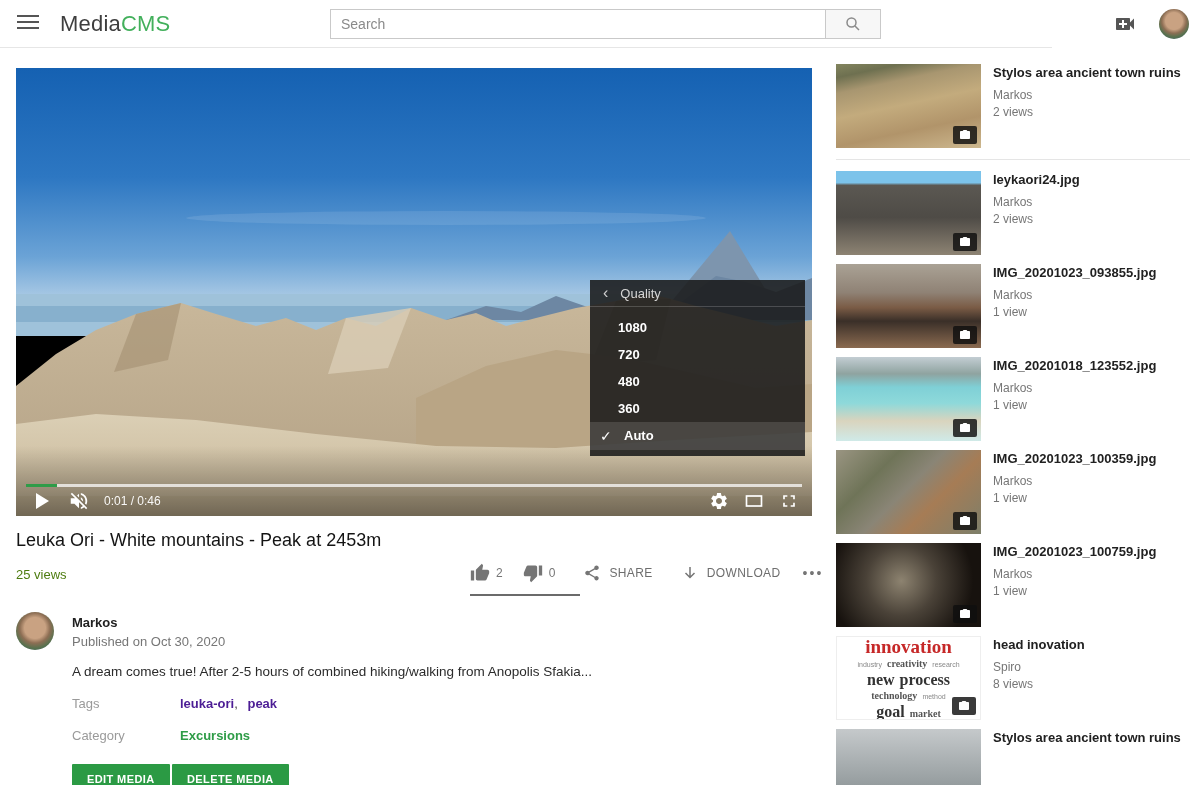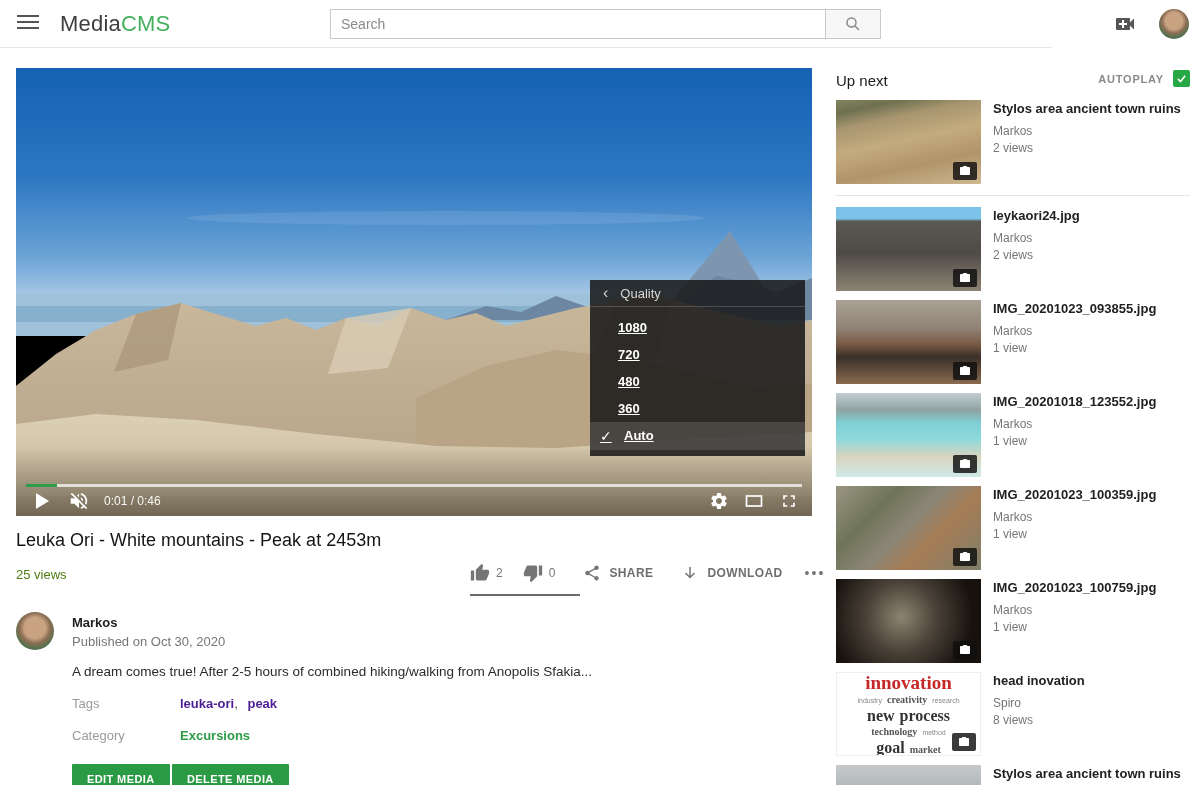--- a/index.html
+++ b/index.html
@@ -30,21 +30,21 @@
   .player { position:absolute; left:16px; top:68px; width:796px; height:448px; background:#000; }
   .player svg.scene { position:absolute; inset:0; display:block; }
 
   .quality-menu { position:absolute; right:7px; top:212px; width:215px;
     background:rgba(26,26,26,.88); color:#fff; z-index:5; padding-bottom:6px; }
   .q-header { height:27px; display:flex; align-items:center; padding-left:13px;
     color:#d6d6d6; font-size:13px; border-bottom:1px solid rgba(255,255,255,.18); cursor:pointer; }
   .q-header .chev { margin-right:12px; font-size:16px; color:#cfcfcf; }
   .q-list { padding-top:7px; }
   .q-item { height:27px; line-height:27px; padding-left:28px; font-size:13px; font-weight:bold;
-    color:#fff; cursor:pointer;text-decoration:underline; }
+    color:#fff; cursor:pointer; }
   .q-item.selected { height:28px; line-height:28px; padding-left:10px;
     background:rgba(255,255,255,.13); display:flex; align-items:center; }
   .q-item.selected .check { width:18px; margin-right:6px; font-weight:normal; font-size:14px; }
 
   .ctrl-shade { position:absolute; left:0; bottom:0; width:100%; height:70px;
     background:linear-gradient(to bottom, rgba(0,0,0,0), rgba(0,0,0,.42)); }
   .progress { position:absolute; left:10px; right:10px; bottom:29px; height:3px;
     background:rgba(255,255,255,.72); cursor:pointer; }
   .progress .played { height:3px; background:#2e9c48; width:4%; }
   .controls { position:absolute; left:0; bottom:0; width:100%; height:30px;
@@ -57,21 +57,21 @@
   .ctrl-right > div { width:20px; height:20px; cursor:pointer; }
 
   
   .v-title { position:absolute; left:16px; top:530px; font-size:18px; color:#141414; }
   .v-views { position:absolute; left:16px; top:567px; font-size:13px; color:#4d7c0f; }
 
   .actions { position:absolute; left:470px; top:556px; width:340px; height:34px;
     display:flex; align-items:center; color:#6e6e6e; }
   .act { display:flex; align-items:center; cursor:pointer; }
   .act .cnt { font-size:12px; color:#767676; margin-left:6px; }
-  .act .lbl { font-size:12px; font-weight:bold; letter-spacing:.4px; margin-left:8px; color:#6e6e6e; }
+  .act .lbl { font-size:12px; font-weight:normal; letter-spacing:.4px; margin-left:8px; color:#6e6e6e; }
   .act-like { margin-right:20px; }
   .act-dislike { margin-right:28px; }
   .act-share { margin-right:28px; }
   .act-download { margin-right:22px; }
   .act-more { font-size:14px; letter-spacing:2px; color:#757575; }
   .rating-bar { position:absolute; left:470px; top:594px; width:110px; height:2px; background:#6b6b6b; }
 
   .author-avatar { position:absolute; left:16px; top:612px; width:38px; height:38px; border-radius:50%;
     cursor:pointer;
     background:radial-gradient(circle at 50% 42%, #c9a282 0 36%, #8d6e54 52%, #57714e 70%, #3c5a7a 100%); }
@@ -286,31 +286,20 @@
     <span class="tag-link">leuka-ori</span><span class="tag-sep">,</span>
     <span class="tag-link">peak</span>
   </div>
   <div class="cat-label">Category</div>
   <div class="cat-val">Excursions</div>
 
   <button class="media-btn btn-edit">EDIT MEDIA</button>
   <button class="media-btn btn-delete">DELETE MEDIA</button>
 
   <div class="upnext">
-    <div class="un-head">
-      <div class="un-title">Up next</div>
-      <div class="autoplay">
-        <span class="ap-lbl">AUTOPLAY</span>
-        <span class="ap-check">
-          <svg width="13" height="13" viewBox="0 0 16 16">
-            <polyline points="3.5,8.5 6.8,11.8 12.5,4.5" fill="none" stroke="#fff" stroke-width="2"></polyline>
-          </svg>
-        </span>
-      </div>
-    </div>
 
     <div class="up-item first">
       <div class="thumb thumb-1">
         <span class="cam-badge">
             <svg width="12" height="12" viewBox="0 0 24 24">
               <path fill="#fff" d="M12 15.2c1.77 0 3.2-1.43 3.2-3.2s-1.43-3.2-3.2-3.2-3.2 1.43-3.2 3.2 1.43 3.2 3.2 3.2zM9 2L7.17 4H4c-1.1 0-2 .9-2 2v12c0 1.1.9 2 2 2h16c1.1 0 2-.9 2-2V6c0-1.1-.9-2-2-2h-3.17L15 2H9z"></path>
             </svg>
           </span>
       </div>
       <div class="meta">

